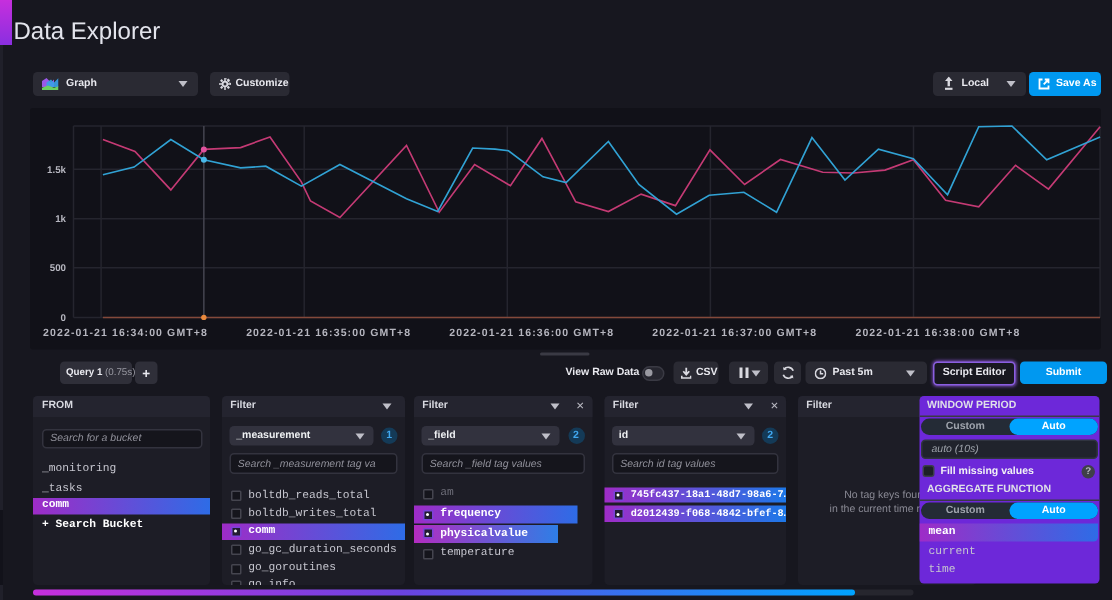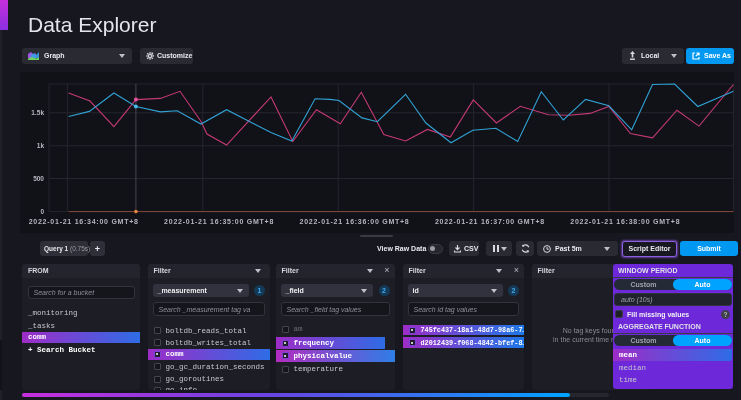--- a/index.html
+++ b/index.html
@@ -34,21 +34,21 @@
 </style>
 </head>
 <body>
 <div class="page">
 
   <div class="abs" style="left:0;top:30px;width:2px;height:370px;background:#20202a;"></div>
   <div class="abs" style="left:0;top:340px;width:2px;height:50px;background:#12121a;"></div>
 
   <div class="abs" style="left:0;top:0;width:8px;height:30px;background:linear-gradient(180deg,#c62fdd,#8a2fe0);"></div>
 
-  <div class="abs" style="left:28px;top:12.5px;font-size:21px;color:#e3e4ec;">Data Explorer</div>
+  <div class="abs" style="left:9px;top:12.5px;font-size:16px;color:#e3e4ec;">Data Explorer</div>
 
   <div class="btn" style="left:22px;top:47.5px;width:110px;height:16.5px;padding-left:6px;">
     <svg width="11" height="9" viewBox="0 0 11 9" style="margin-right:5px;">
       <polygon points="0,7 0,3 3,1 6,4 8,2 8,7" fill="#9b59e8"></polygon>
       <polygon points="3,7 3,4 6,2 8,4 11,1 11,7" fill="#37a0e8" opacity="0.9"></polygon>
       <polygon points="0,9 0,7.5 4,6 8,7.5 11,6.5 11,9" fill="#6bcf62"></polygon>
     </svg>
     <span>Graph</span>
     <span class="caret" style="position:absolute;right:7px;"></span>
   </div>
@@ -215,21 +215,21 @@
     <div class="cardhead">Filter
       <span class="caret" style="position:absolute;right:22px;"></span>
       <span style="position:absolute;right:5px;top:1.5px;font-size:9px;font-weight:normal;color:#b9b9c2;">×</span>
     </div>
     <div class="selbox" style="left:5px;top:20.5px;width:92px;height:13px;">_field
       <span class="caret" style="position:absolute;right:6px;"></span></div>
     <div class="badge" style="right:5px;top:21.5px;">2</div>
     <div class="srch" style="left:5px;top:38.5px;width:109px;height:14px;">Search _field tag values</div>
     <div class="row" style="left:0;top:59.4px;width:119px;padding-left:6px;color:#6d6d78;"><span class="cb"></span>am</div>
     <div class="row sel" style="left:0;top:73.9px;width:109px;padding-left:6px;"><span class="cbs"></span>frequency</div>
-    <div class="row sel" style="left:0;top:86.7px;width:119px;padding-left:6px;background:linear-gradient(90deg,#b32cc0,#2e7ee6);"><span class="cbs"></span>physicalvalue</div>
+    <div class="row sel" style="left:0;top:86.7px;width:96px;padding-left:6px;background:linear-gradient(90deg,#b32cc0,#2e7ee6);"><span class="cbs"></span>physicalvalue</div>
     <div class="row" style="left:0;top:99.5px;width:119px;padding-left:6px;"><span class="cb"></span>temperature</div>
   </div>
 
   <div class="card" style="left:402.5px;width:121.5px;">
     <div class="cardhead">Filter
       <span class="caret" style="position:absolute;right:22px;"></span>
       <span style="position:absolute;right:5px;top:1.5px;font-size:9px;font-weight:normal;color:#b9b9c2;">×</span>
     </div>
     <div class="selbox" style="left:5px;top:20.5px;width:95px;height:13px;">id
       <span class="caret" style="position:absolute;right:6px;"></span></div>
@@ -258,20 +258,20 @@
     <div class="abs" style="left:1.5px;top:46.5px;width:8px;height:8px;background:#1d2027;border:1px solid #3b3f4a;border-radius:2px;"></div>
     <div class="abs" style="left:14px;top:47px;font-size:7px;font-weight:bold;color:#f2f2f5;">Fill missing values</div>
     <div class="abs" style="right:3px;top:46.5px;width:9px;height:9px;border-radius:50%;background:#3f4049;color:#b9bac2;font-size:6.5px;font-weight:bold;display:flex;align-items:center;justify-content:center;">?</div>
     <div class="abs" style="left:5px;top:59.5px;font-size:7px;font-weight:bold;color:#dfe0e8;">AGGREGATE FUNCTION</div>
     <div class="abs" style="left:0;top:69.5px;width:120px;height:1px;background:#3a3a46;"></div>
     <div class="abs" style="left:1px;top:71.5px;width:118px;height:11px;background:#242b36;border-radius:6px;">
       <div class="abs" style="left:0;top:0;width:59px;height:11px;display:flex;align-items:center;justify-content:center;font-size:7px;font-weight:bold;color:#9fa4ad;">Custom</div>
       <div class="abs" style="left:59px;top:0;width:59px;height:11px;background:#00a3ff;border-radius:6px;display:flex;align-items:center;justify-content:center;font-size:7px;font-weight:bold;color:#fff;">Auto</div>
     </div>
     <div class="row sel" style="left:0;top:85.5px;width:118.5px;height:11.5px;padding-left:6px;border-radius:0 0 3px 0;">mean</div>
-    <div class="row" style="left:0;top:98px;width:118.5px;padding-left:6px;">median</div>
+    <div class="row" style="left:0;top:98px;width:118.5px;padding-left:6px;">current</div>
     <div class="row" style="left:0;top:110.4px;width:118.5px;padding-left:6px;">time</div>
   </div>
 
   <div class="abs" style="left:22px;top:392.5px;width:587px;height:4px;background:#26262e;border-radius:2px;"></div>
   <div class="abs" style="left:22px;top:392.5px;width:548px;height:4px;border-radius:2px;background:linear-gradient(90deg,#c62fdd,#6a43e0 45%,#00a3ff);"></div>
 
 </div>
 
 </body></html>

